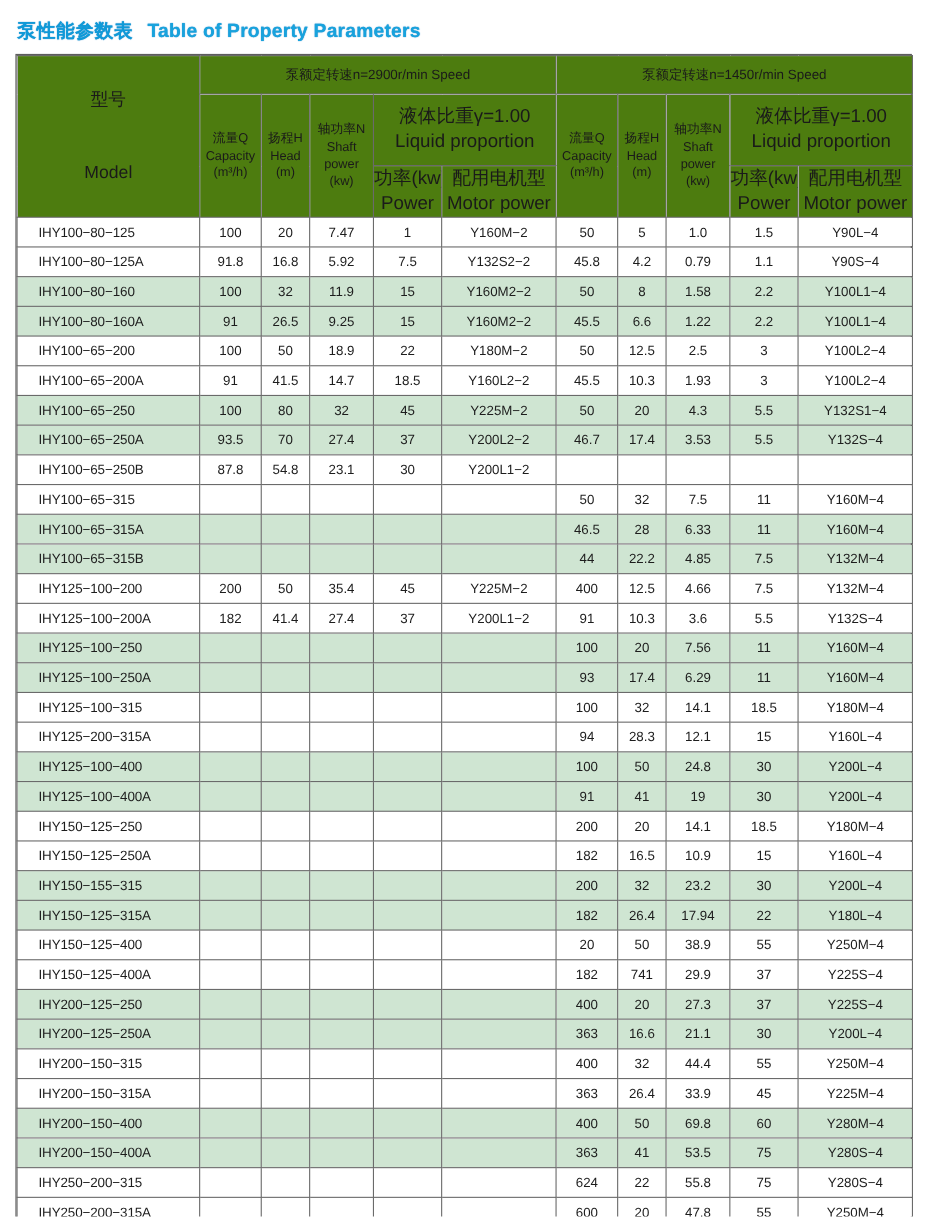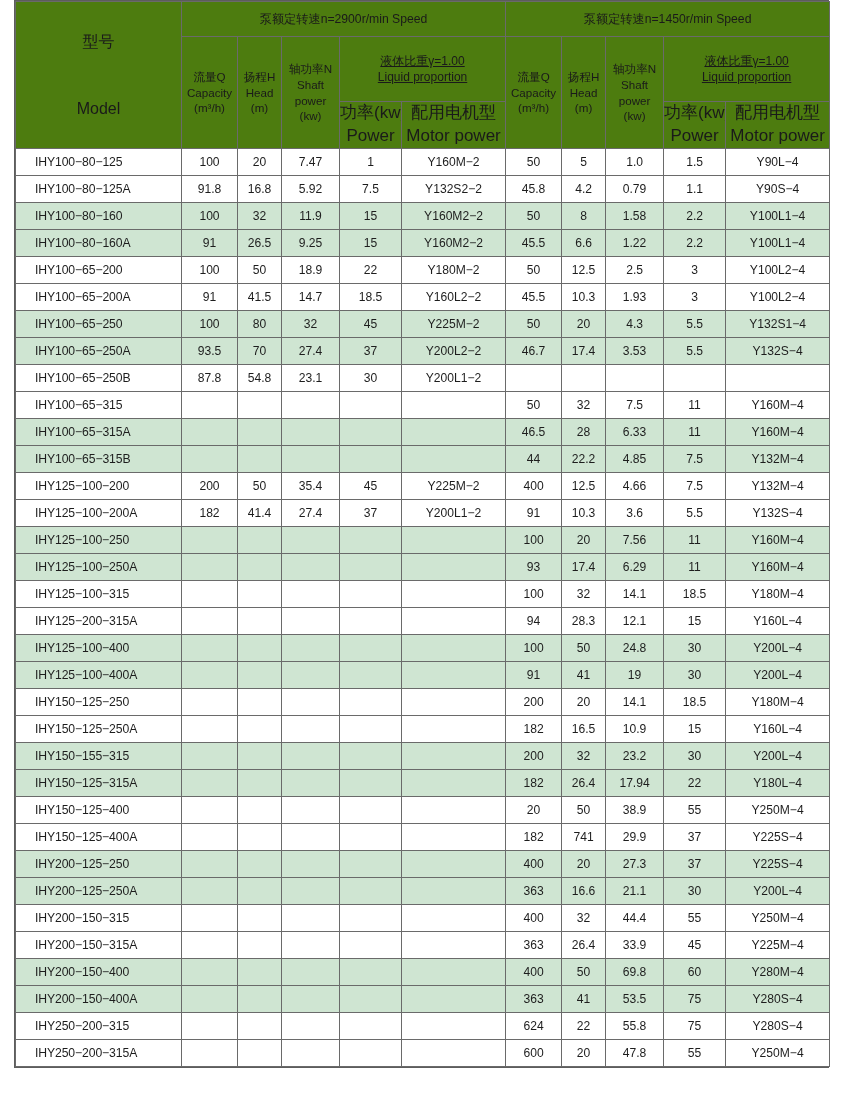--- a/index.html
+++ b/index.html
@@ -71,21 +71,21 @@
   }
   thead th.h-model{
     font-size:16px;
   }
   thead th .l1{display:block;}
   thead th .l2{display:block;}
   thead th .l3{display:block;}
   .hdr-speed{height:34px;font-size:12.2px;}
   .hdr-model{height:146px;}
   .hdr-sub{height:78px;}
-  .hdr-liquid{height:40px;font-size:12px;text-decoration:underline;}
+  .hdr-liquid{height:40px;font-size:17px;}
   .hdr-leaf{height:38px;font-size:17px;}
 
   tbody td{
     height:26px;
     font-size:12.1px;
     line-height:26px;
   }
   tbody td.model{
     text-align:left;
     padding-left:19px;
@@ -106,20 +106,24 @@
   col.c-h2{width:44px;}
   col.c-n2{width:58px;}
   col.c-p2{width:62px;}
   col.c-m2{width:104px;}
 </style>
 </head>
 <body>
 
 <div class="page">
 
+  <div class="title-bar">
+    <span class="title-cn">泵性能参数表</span>
+    <span class="title-en">Table of Property Parameters</span>
+  </div>
 
   <div class="tbl-wrap">
     <table class="spec">
       <colgroup>
         <col class="c-model">
           <col class="c-q">
           <col class="c-h">
           <col class="c-n">
           <col class="c-p">
           <col class="c-m">

